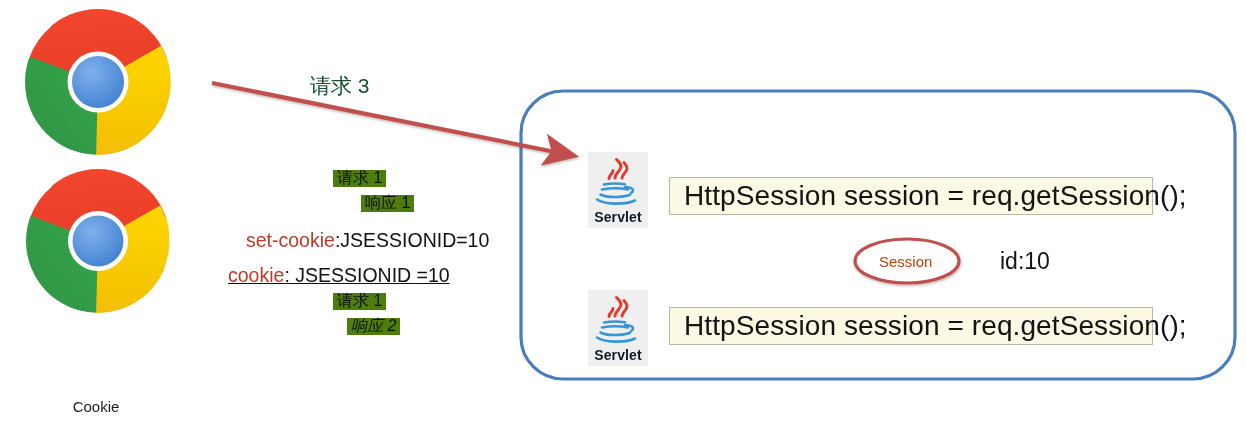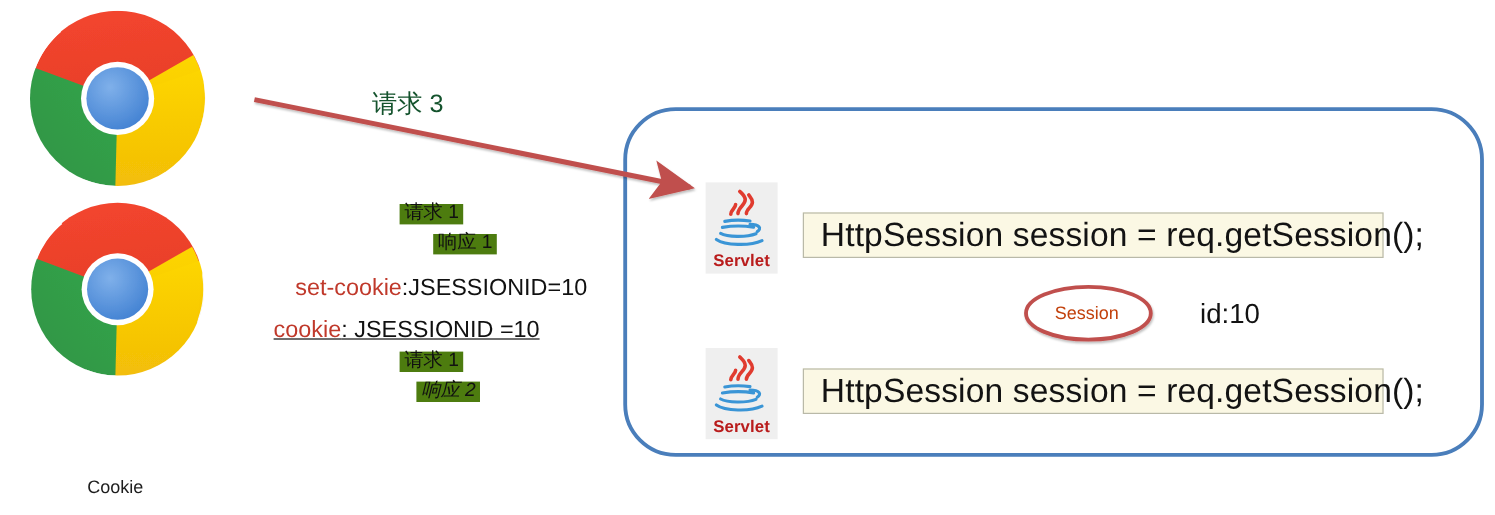--- a/index.html
+++ b/index.html
@@ -65,21 +65,21 @@
     position:absolute;
     width:60px;height:76px;
     background:#efefef;
     display:flex;flex-direction:column;align-items:center;justify-content:flex-end;
     padding-bottom:2px;
     box-sizing:border-box;
   }
   .servlet .cupwrap{width:54px;height:52px;margin-top:2px;}
   .servlet .cap{
     font:700 14px "Liberation Sans",sans-serif;
-    color:#b91c1c;letter-spacing:.1px;margin-bottom:1px;
+    color:#0f172a;letter-spacing:.1px;margin-bottom:1px;
   }
 
   
   .codebox{
     position:absolute;
     background:#fbf8e4;
     border:1px solid #b9b9a8;
     display:flex;align-items:center;
     padding-left:14px;
     box-sizing:border-box;

